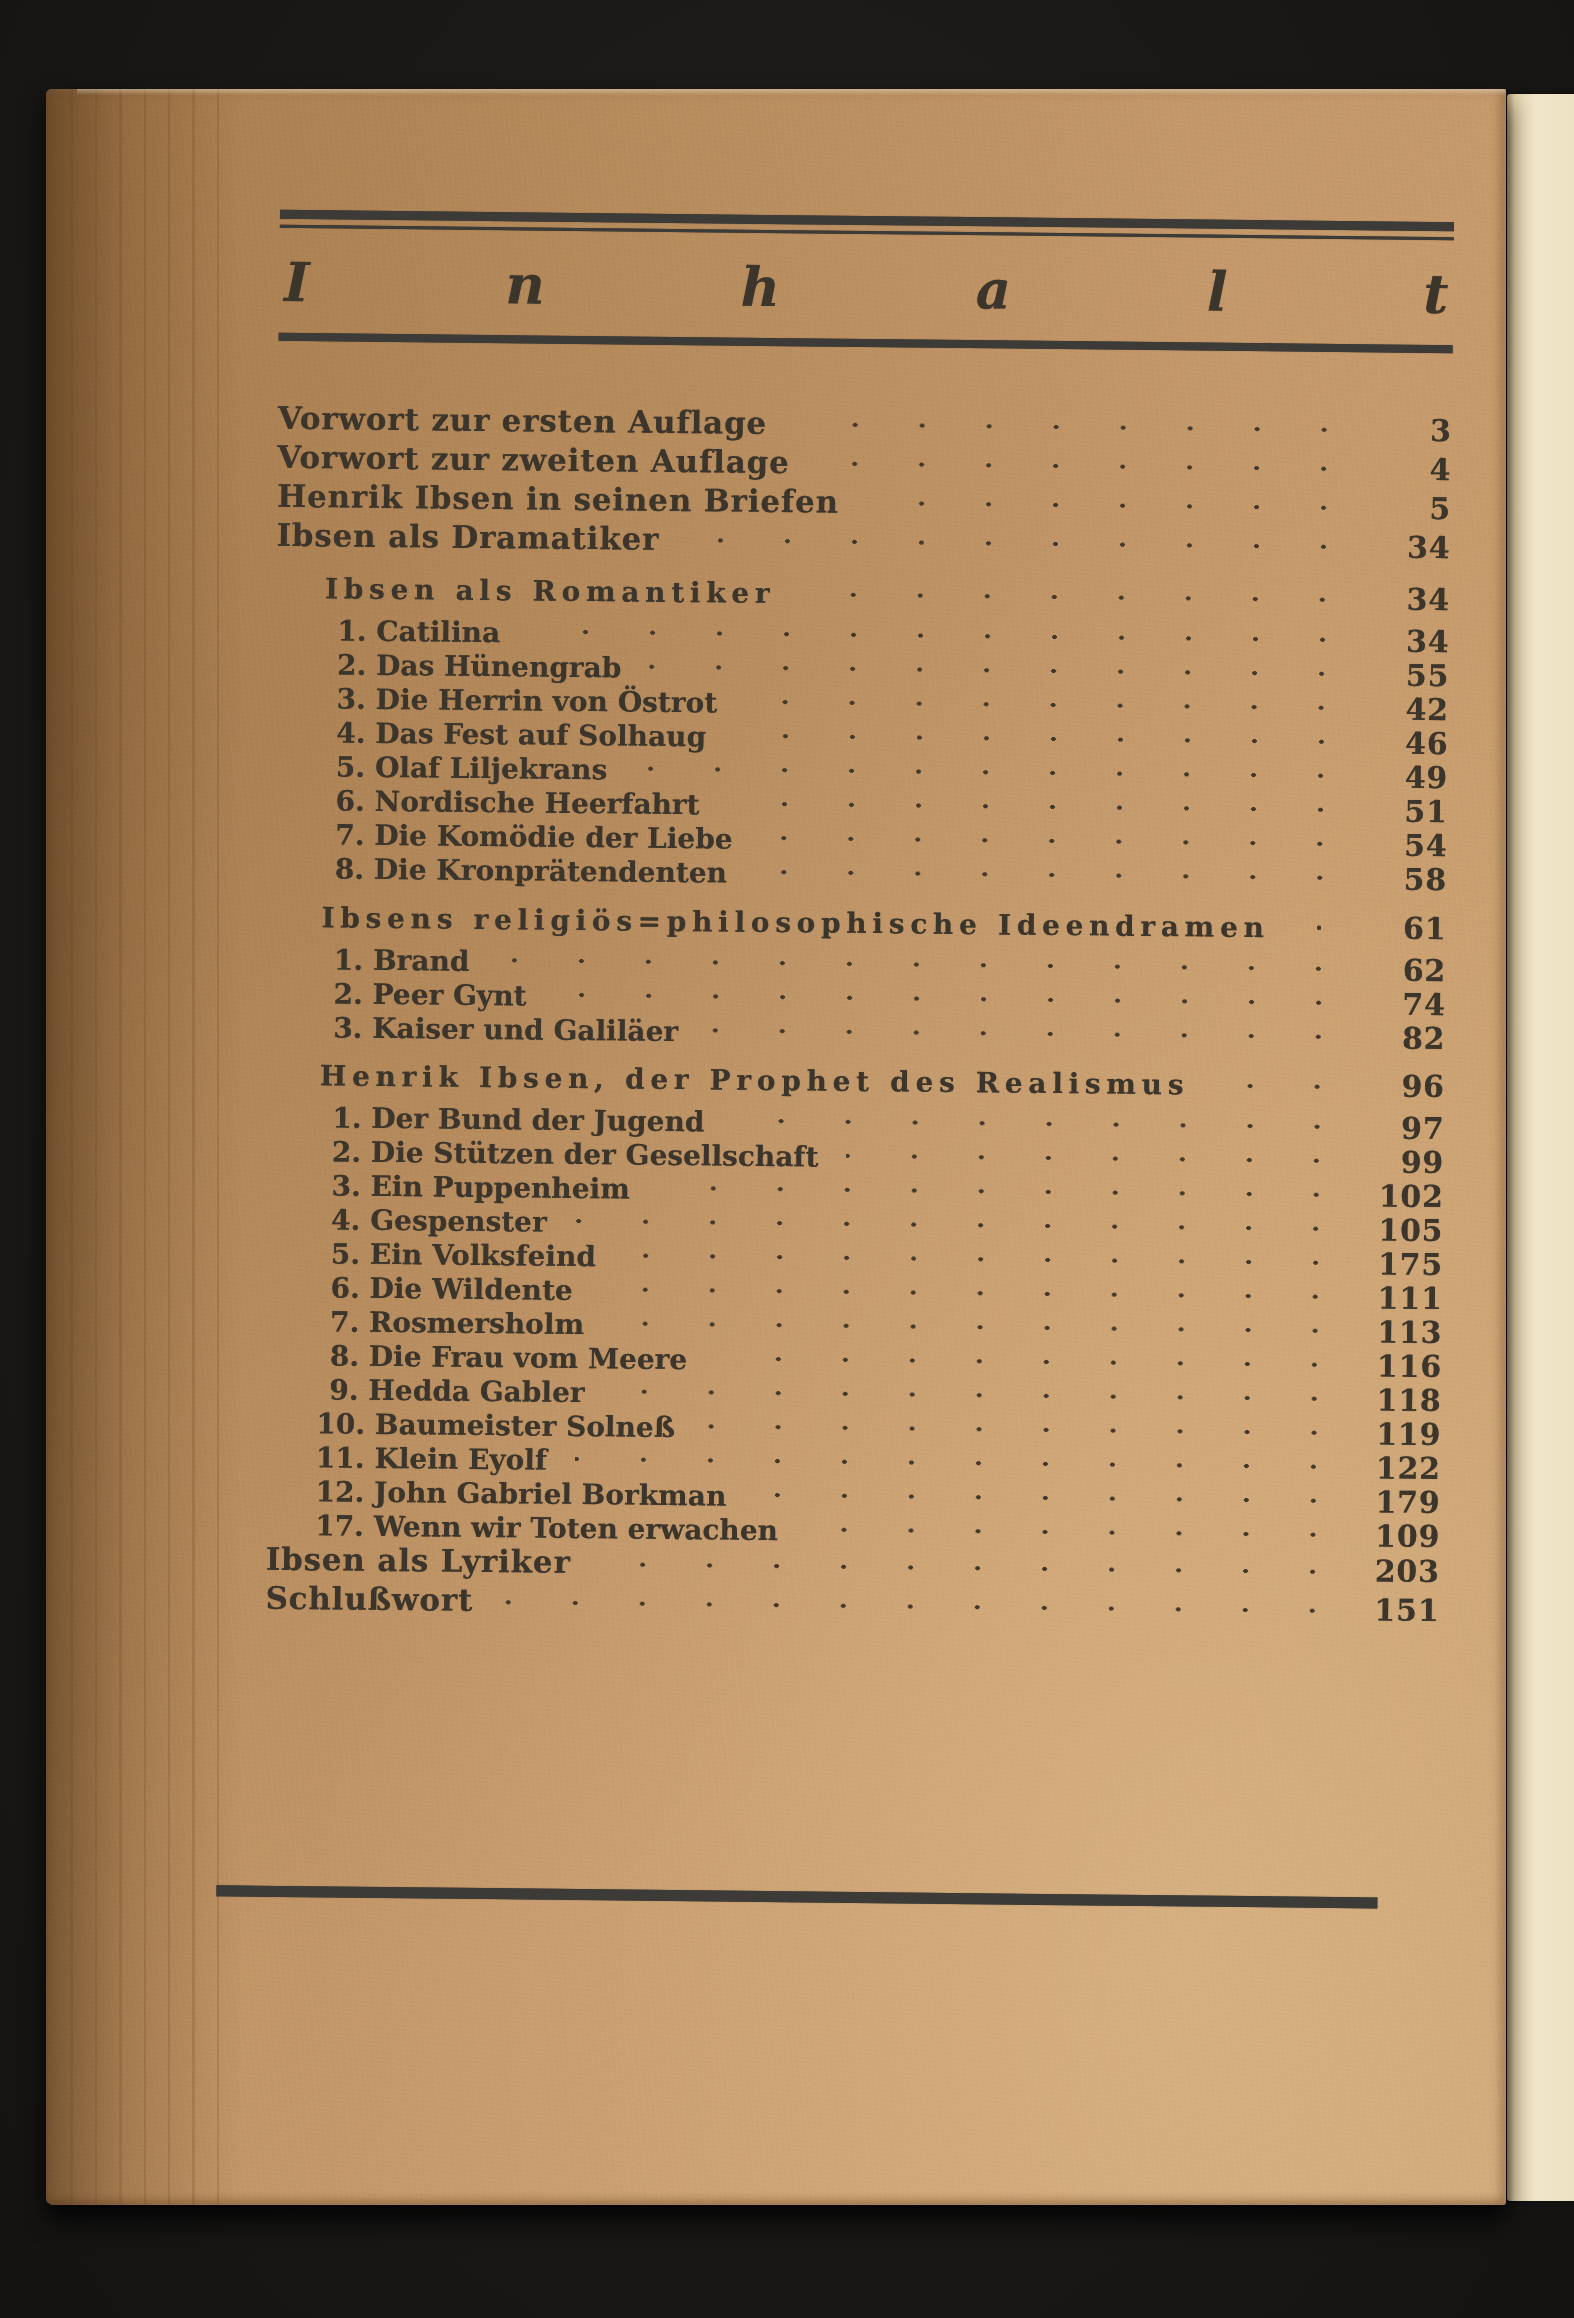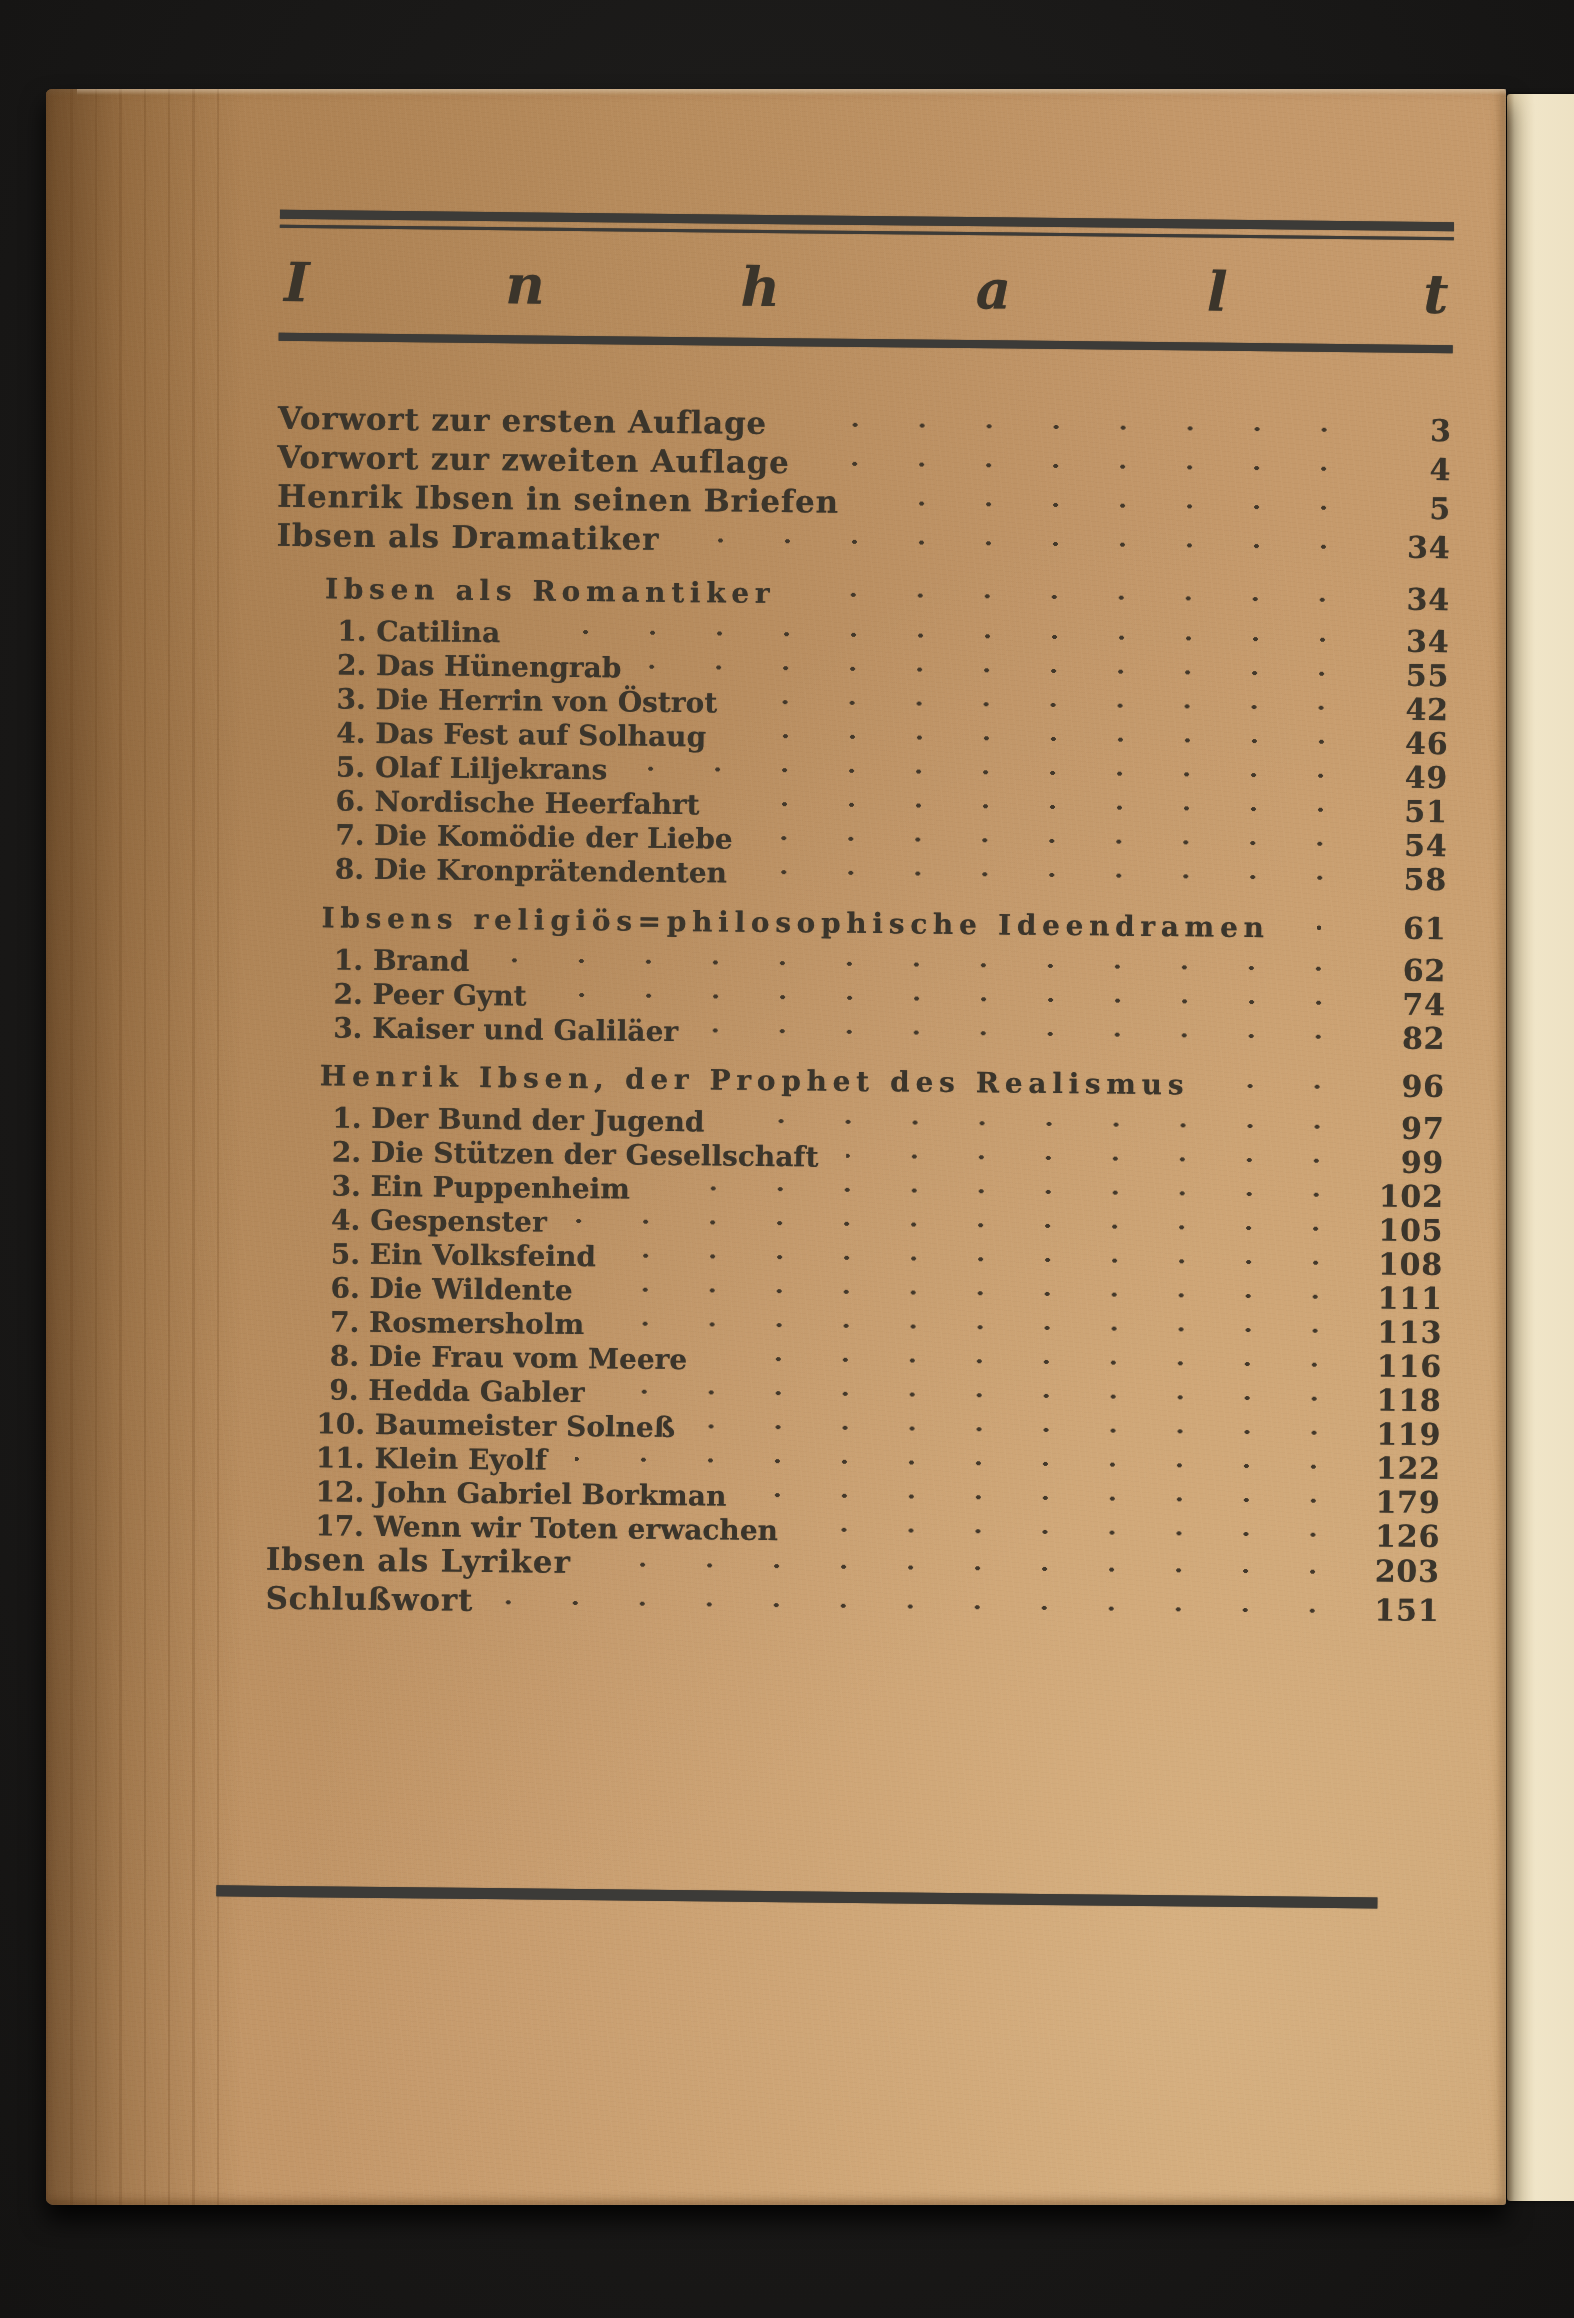--- a/index.html
+++ b/index.html
@@ -258,21 +258,21 @@
           <div class="row item">
             <span class="num">4.</span>
             <span class="label">Gespenster</span>
             <span class="leader"></span>
             <span class="pagenum">105</span>
           </div>
           <div class="row item">
             <span class="num">5.</span>
             <span class="label">Ein Volksfeind</span>
             <span class="leader"></span>
-            <span class="pagenum">108</span>
+            <span class="pagenum">175</span>
           </div>
           <div class="row item">
             <span class="num">6.</span>
             <span class="label">Die Wildente</span>
             <span class="leader"></span>
             <span class="pagenum">111</span>
           </div>
           <div class="row item">
             <span class="num">7.</span>
             <span class="label">Rosmersholm</span>
@@ -306,21 +306,21 @@
           <div class="row item">
             <span class="num">12.</span>
             <span class="label">John Gabriel Borkman</span>
             <span class="leader"></span>
             <span class="pagenum">179</span>
           </div>
           <div class="row item">
             <span class="num">17.</span>
             <span class="label">Wenn wir Toten erwachen</span>
             <span class="leader"></span>
-            <span class="pagenum">126</span>
+            <span class="pagenum">109</span>
           </div>
           <div class="row main">
             <span class="label">Ibsen als Lyriker</span>
             <span class="leader"></span>
             <span class="pagenum">203</span>
           </div>
           <div class="row main">
             <span class="label">Schlußwort</span>
             <span class="leader"></span>
             <span class="pagenum">151</span>

